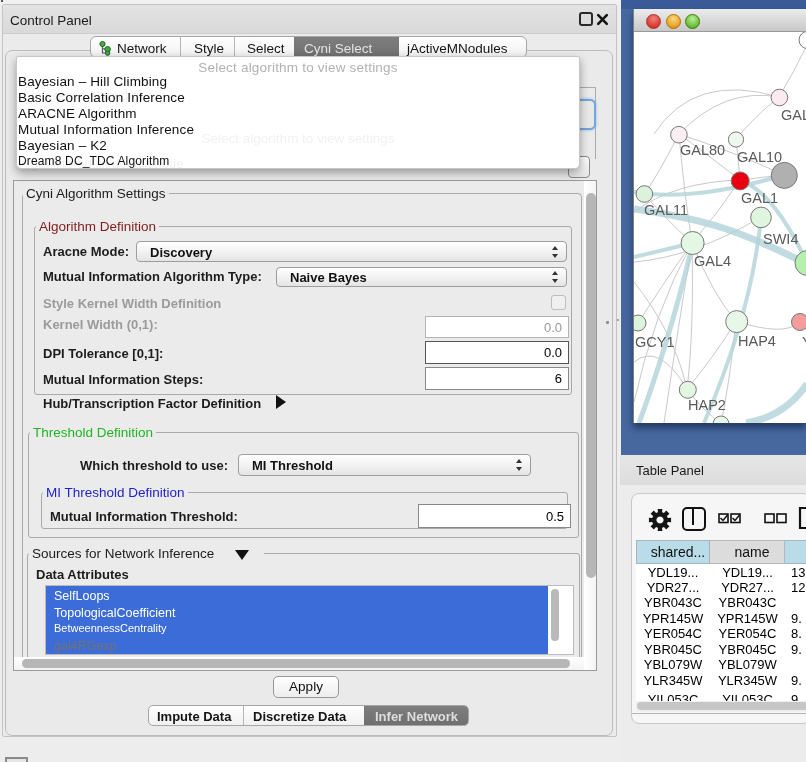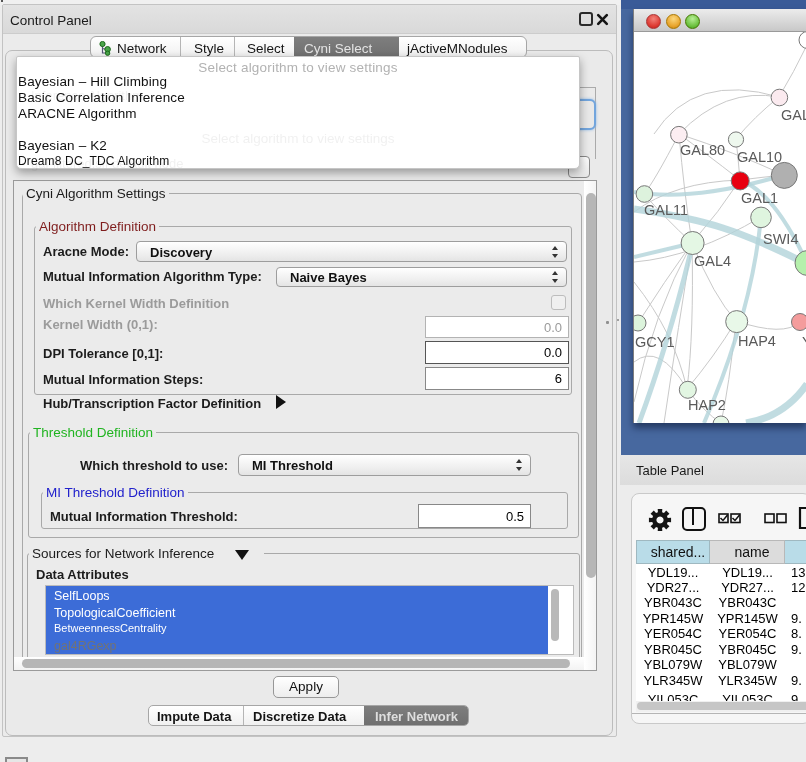--- a/index.html
+++ b/index.html
@@ -69,42 +69,42 @@
       <div class="lbl" style="left:29px;top:63px;">Aracne Mode:</div>
       <div class="combo" style="left:122px;top:60px;width:431px;height:21px;">
           <span class="ct">Discovery</span>
           <span class="spin"></span>
         </div>
       <div class="lbl" style="left:29px;top:88px;">Mutual Information Algorithm Type:</div>
       <div class="combo" style="left:262px;top:86px;width:291px;height:20px;">
           <span class="ct">Naive Bayes</span>
           <span class="spin"></span>
         </div>
-      <div class="lbl dis" style="left:29px;top:115px;">Which Kernel Width Definition</div>
+      <div class="lbl dis" style="left:29px;top:115px;">Style Kernel Width Definition</div>
       <div class="abs" style="left:537px;top:114px;width:13px;height:13px;background:#f0f0f0;border:1px solid #bdbdbd;border-radius:3px;"></div>
       <div class="lbl dis" style="left:29px;top:136px;">Kernel Width (0,1):</div>
       <div class="inp" style="left:411px;top:135px;width:144px;height:22px;border:1px solid #b3b3b3;color:#9b9b9b;">0.0</div>
       <div class="lbl" style="left:29px;top:165px;">DPI Tolerance [0,1]:</div>
       <div class="inp" style="left:411px;top:160px;width:144px;height:23px;border:1px solid #555;color:#000;">0.0</div>
       <div class="lbl" style="left:29px;top:191px;">Mutual Information Steps:</div>
       <div class="inp" style="left:411px;top:186px;width:144px;height:23px;border:1px solid #888;color:#000;">6</div>
       <div class="lbl" style="left:29px;top:215px;">Hub/Transcription Factor Definition</div>
       <div class="abs" style="left:262px;top:214px;width:0;height:0;border-top:7px solid transparent;border-bottom:7px solid transparent;border-left:10px solid #111;"></div>
 
       <div class="gbox" style="left:14px;top:251px;width:551px;height:106px;"></div>
       <div class="gtitle" style="left:16px;top:244px;color:#21b421;">Threshold Definition</div>
       <div class="lbl" style="left:66px;top:277px;">Which threshold to use:</div>
       <div class="combo" style="left:224px;top:273px;width:293px;height:22px;">
           <span class="ct">MI Threshold</span>
           <span class="spin"></span>
         </div>
       <div class="gbox" style="left:27px;top:311px;width:527px;height:37px;"></div>
       <div class="gtitle" style="left:29px;top:304px;color:#2222cc;">MI Threshold Definition</div>
       <div class="lbl" style="left:36px;top:328px;">Mutual Information Threshold:</div>
-      <div class="inp" style="left:404px;top:323px;width:113px;height:24px;border:1px solid #888;color:#000;line-height:23px;">0.5</div>
+      <div class="inp" style="left:404px;top:323px;width:153px;height:24px;border:1px solid #888;color:#000;line-height:23px;">0.5</div>
 
       <div class="gbox" style="left:13px;top:372px;width:553px;height:120px;"></div>
       <div class="abs" style="left:190px;top:364px;width:60px;height:15px;background:#ebebeb;"></div>
       <div class="gtitle" style="left:15px;top:365px;color:#1c1c1c;">Sources for Network Inference</div>
       <div class="abs" style="left:221px;top:369px;width:0;height:0;border-left:7px solid transparent;border-right:7px solid transparent;border-top:10px solid #111;"></div>
       <div class="lbl" style="left:22px;top:386px;">Data Attributes</div>
 
       <div class="abs" style="left:31px;top:404px;width:529px;height:70px;background:#fff;border:1px solid #bbb;box-sizing:border-box;overflow:hidden;">
         <div class="abs" style="left:0;top:0;width:502px;height:80px;background:#3c6cd7;"></div>
         <div class="abs" style="left:8px;top:3px;font-size:12.5px;color:#fff;">SelfLoops</div>
@@ -134,20 +134,21 @@
   </div>
 
   <div class="abs" style="left:16px;top:56px;width:564px;height:113px;background:#ffffff;border:1px solid #c6c6c6;border-radius:2px 2px 5px 5px;box-shadow:0 4px 10px rgba(0,0,0,0.35);box-sizing:border-box;">
     <div class="abs" style="left:0;top:2.5px;width:100%;text-align:center;font-size:13.5px;color:#b2b2b2;letter-spacing:0.2px;">Select algorithm to view settings</div>
     <div class="abs" style="left:14px;top:31px;font-size:13px;color:rgba(40,40,40,0.07);">Inference Algorithm</div>
     <div class="abs" style="left:0;top:74px;width:100%;text-align:center;font-size:13.5px;color:rgba(40,40,40,0.07);">Select algorithm to view settings</div>
     <div class="abs" style="left:14px;top:99px;font-size:13px;color:rgba(40,40,40,0.07);">gal-filtered.sif default node</div>
     <div class="abs" style="left:1px;top:17px;font-size:13.5px;color:#111;letter-spacing:0.15px;">Bayesian – Hill Climbing</div>
     <div class="abs" style="left:1px;top:33px;font-size:13.5px;color:#111;letter-spacing:0.15px;">Basic Correlation Inference</div>
     <div class="abs" style="left:1px;top:49px;font-size:13.5px;color:#111;letter-spacing:0.15px;font-weight:normal;">ARACNE Algorithm</div>
+    <div class="abs" style="left:1px;top:65px;font-size:13.5px;color:#111;letter-spacing:0.15px;">Mutual Information Inference</div>
     <div class="abs" style="left:1px;top:81px;font-size:13.5px;color:#111;letter-spacing:0.15px;">Bayesian – K2</div>
     <div class="abs" style="left:1px;top:97px;font-size:12px;color:#111;letter-spacing:0.15px;">Dream8 DC_TDC Algorithm</div>
   </div>
 
   <div class="abs" style="left:606px;top:321px;width:3px;height:3px;background:#909090;border-radius:1px;"></div>
   <div class="abs" style="left:617px;top:319px;width:2px;height:2px;background:#a0a0a0;"></div>
 
   <div class="abs" style="left:5px;top:757px;width:19px;height:14px;background:#e6e6e6;border:2px solid #8a8a8a;"></div>
 
   <div class="abs" style="left:621px;top:0;width:185px;height:455px;background:#47689f;"></div>

